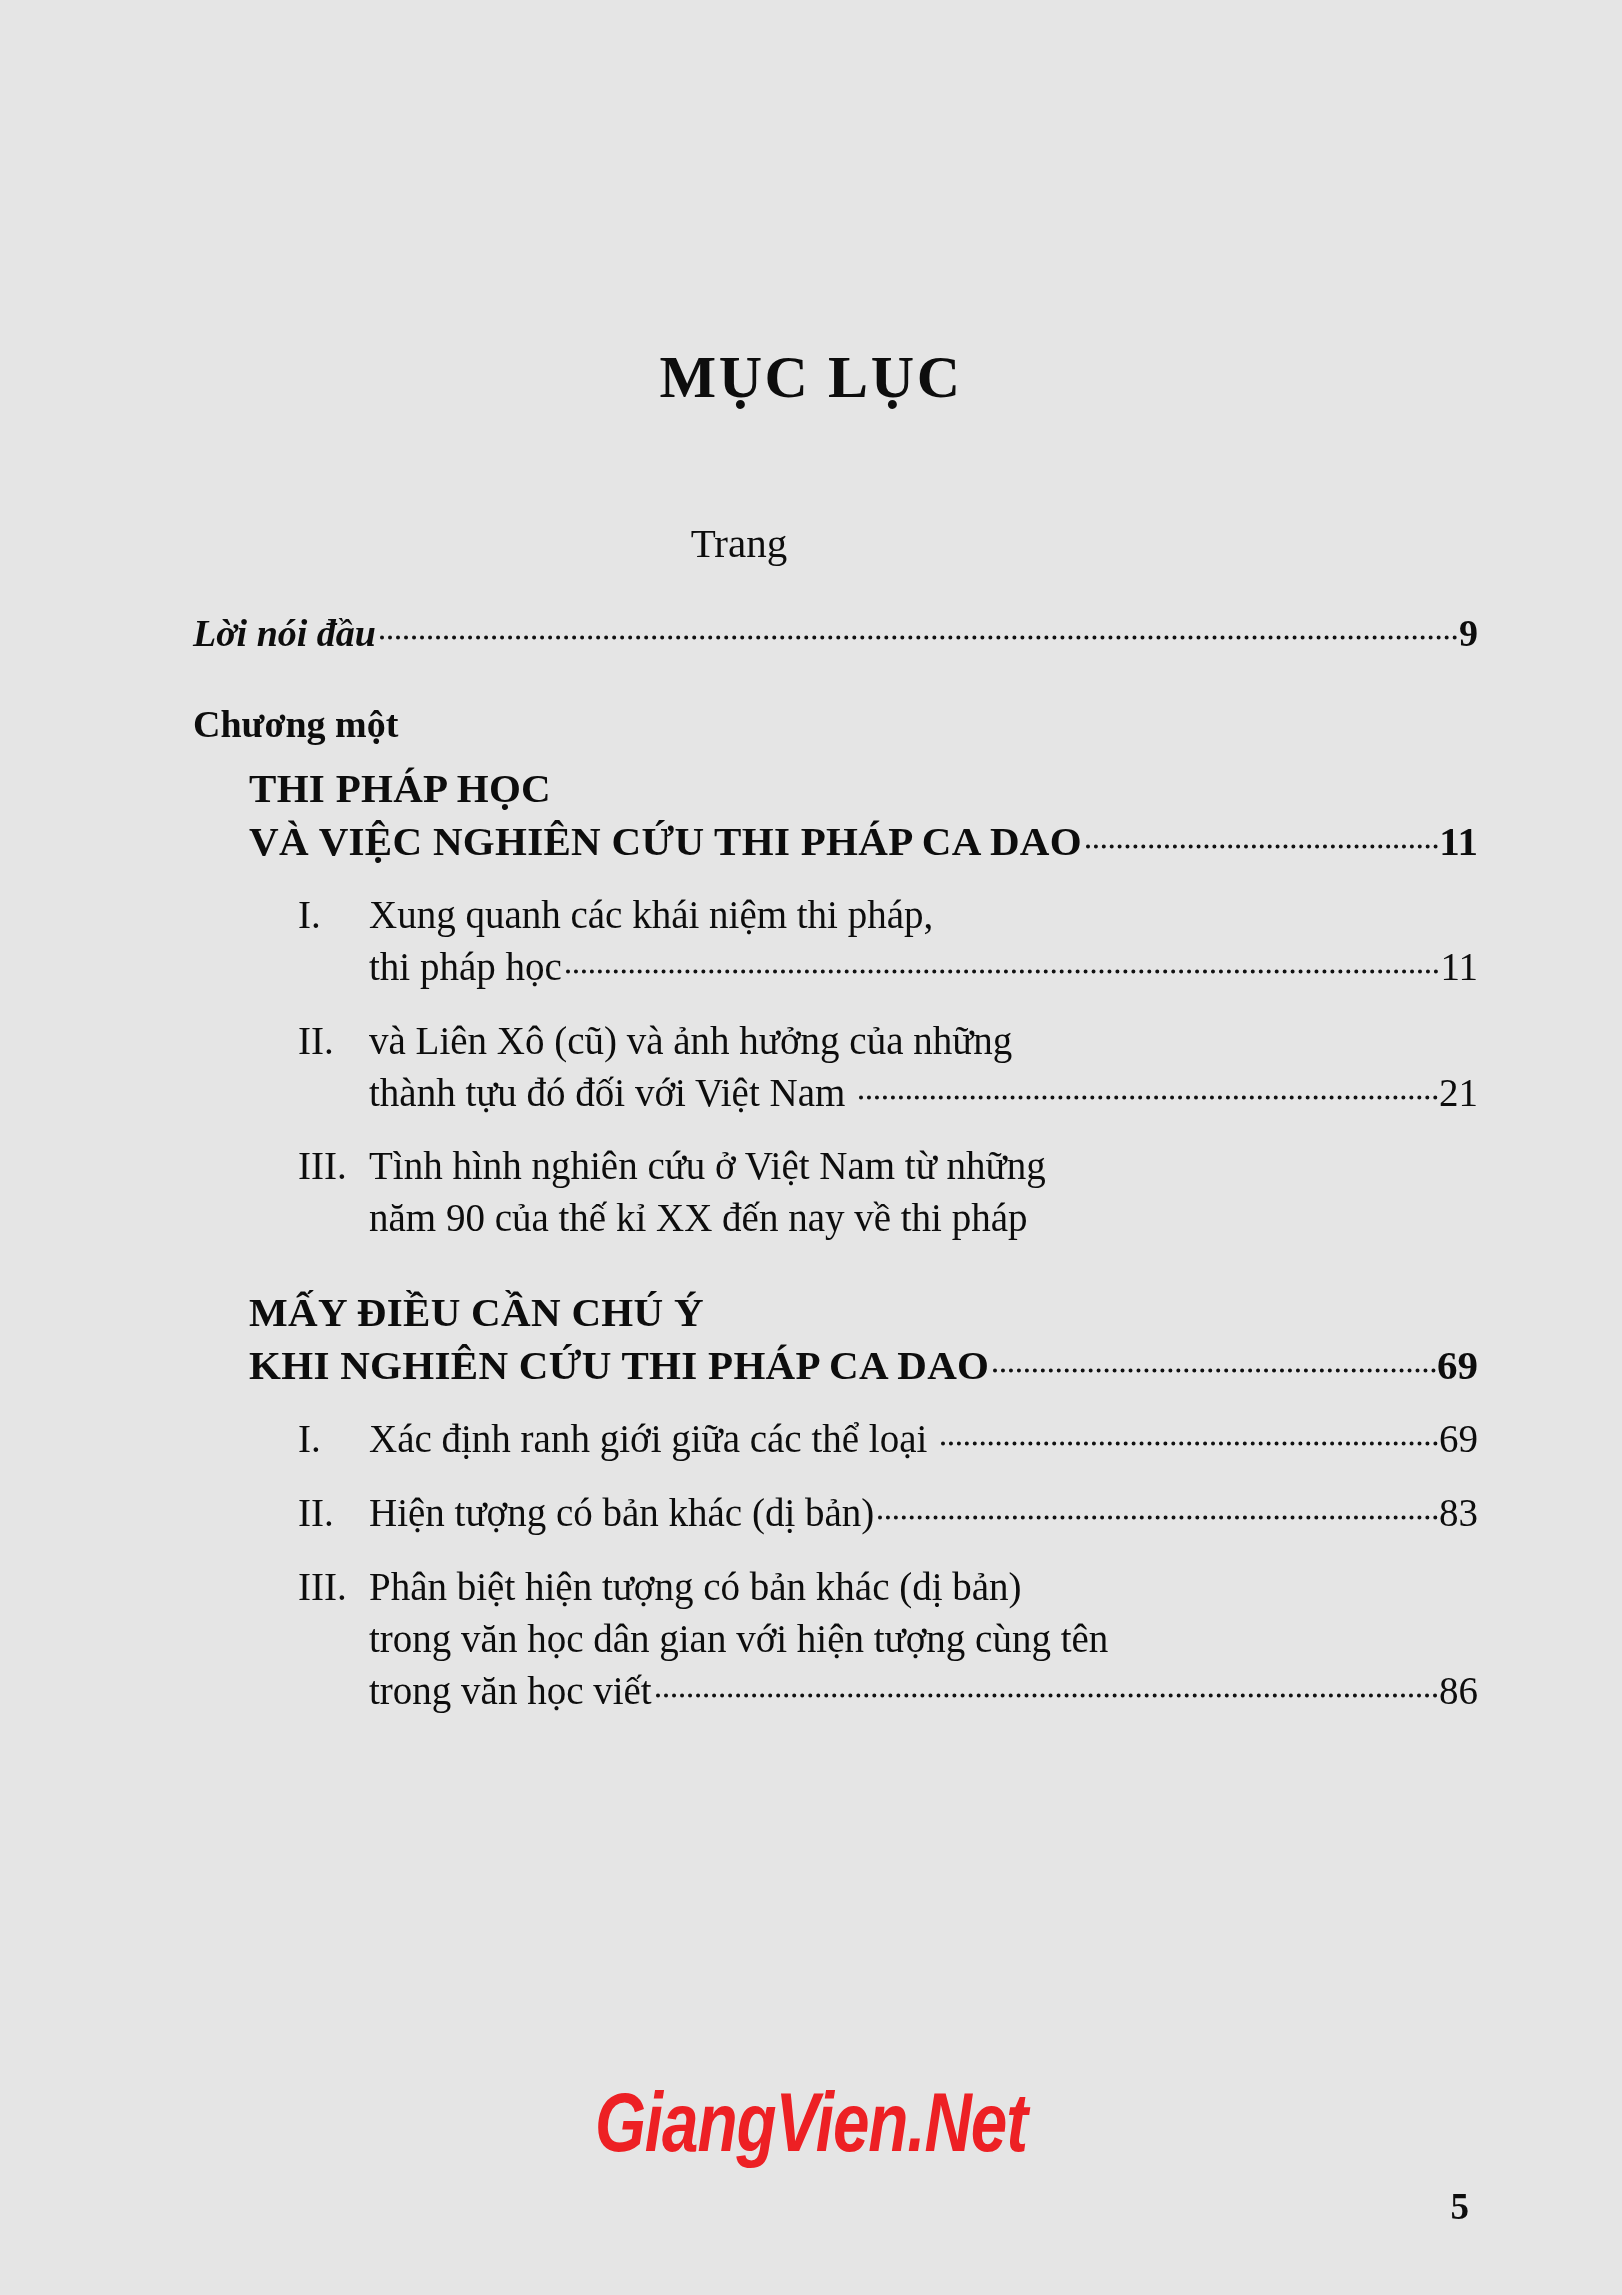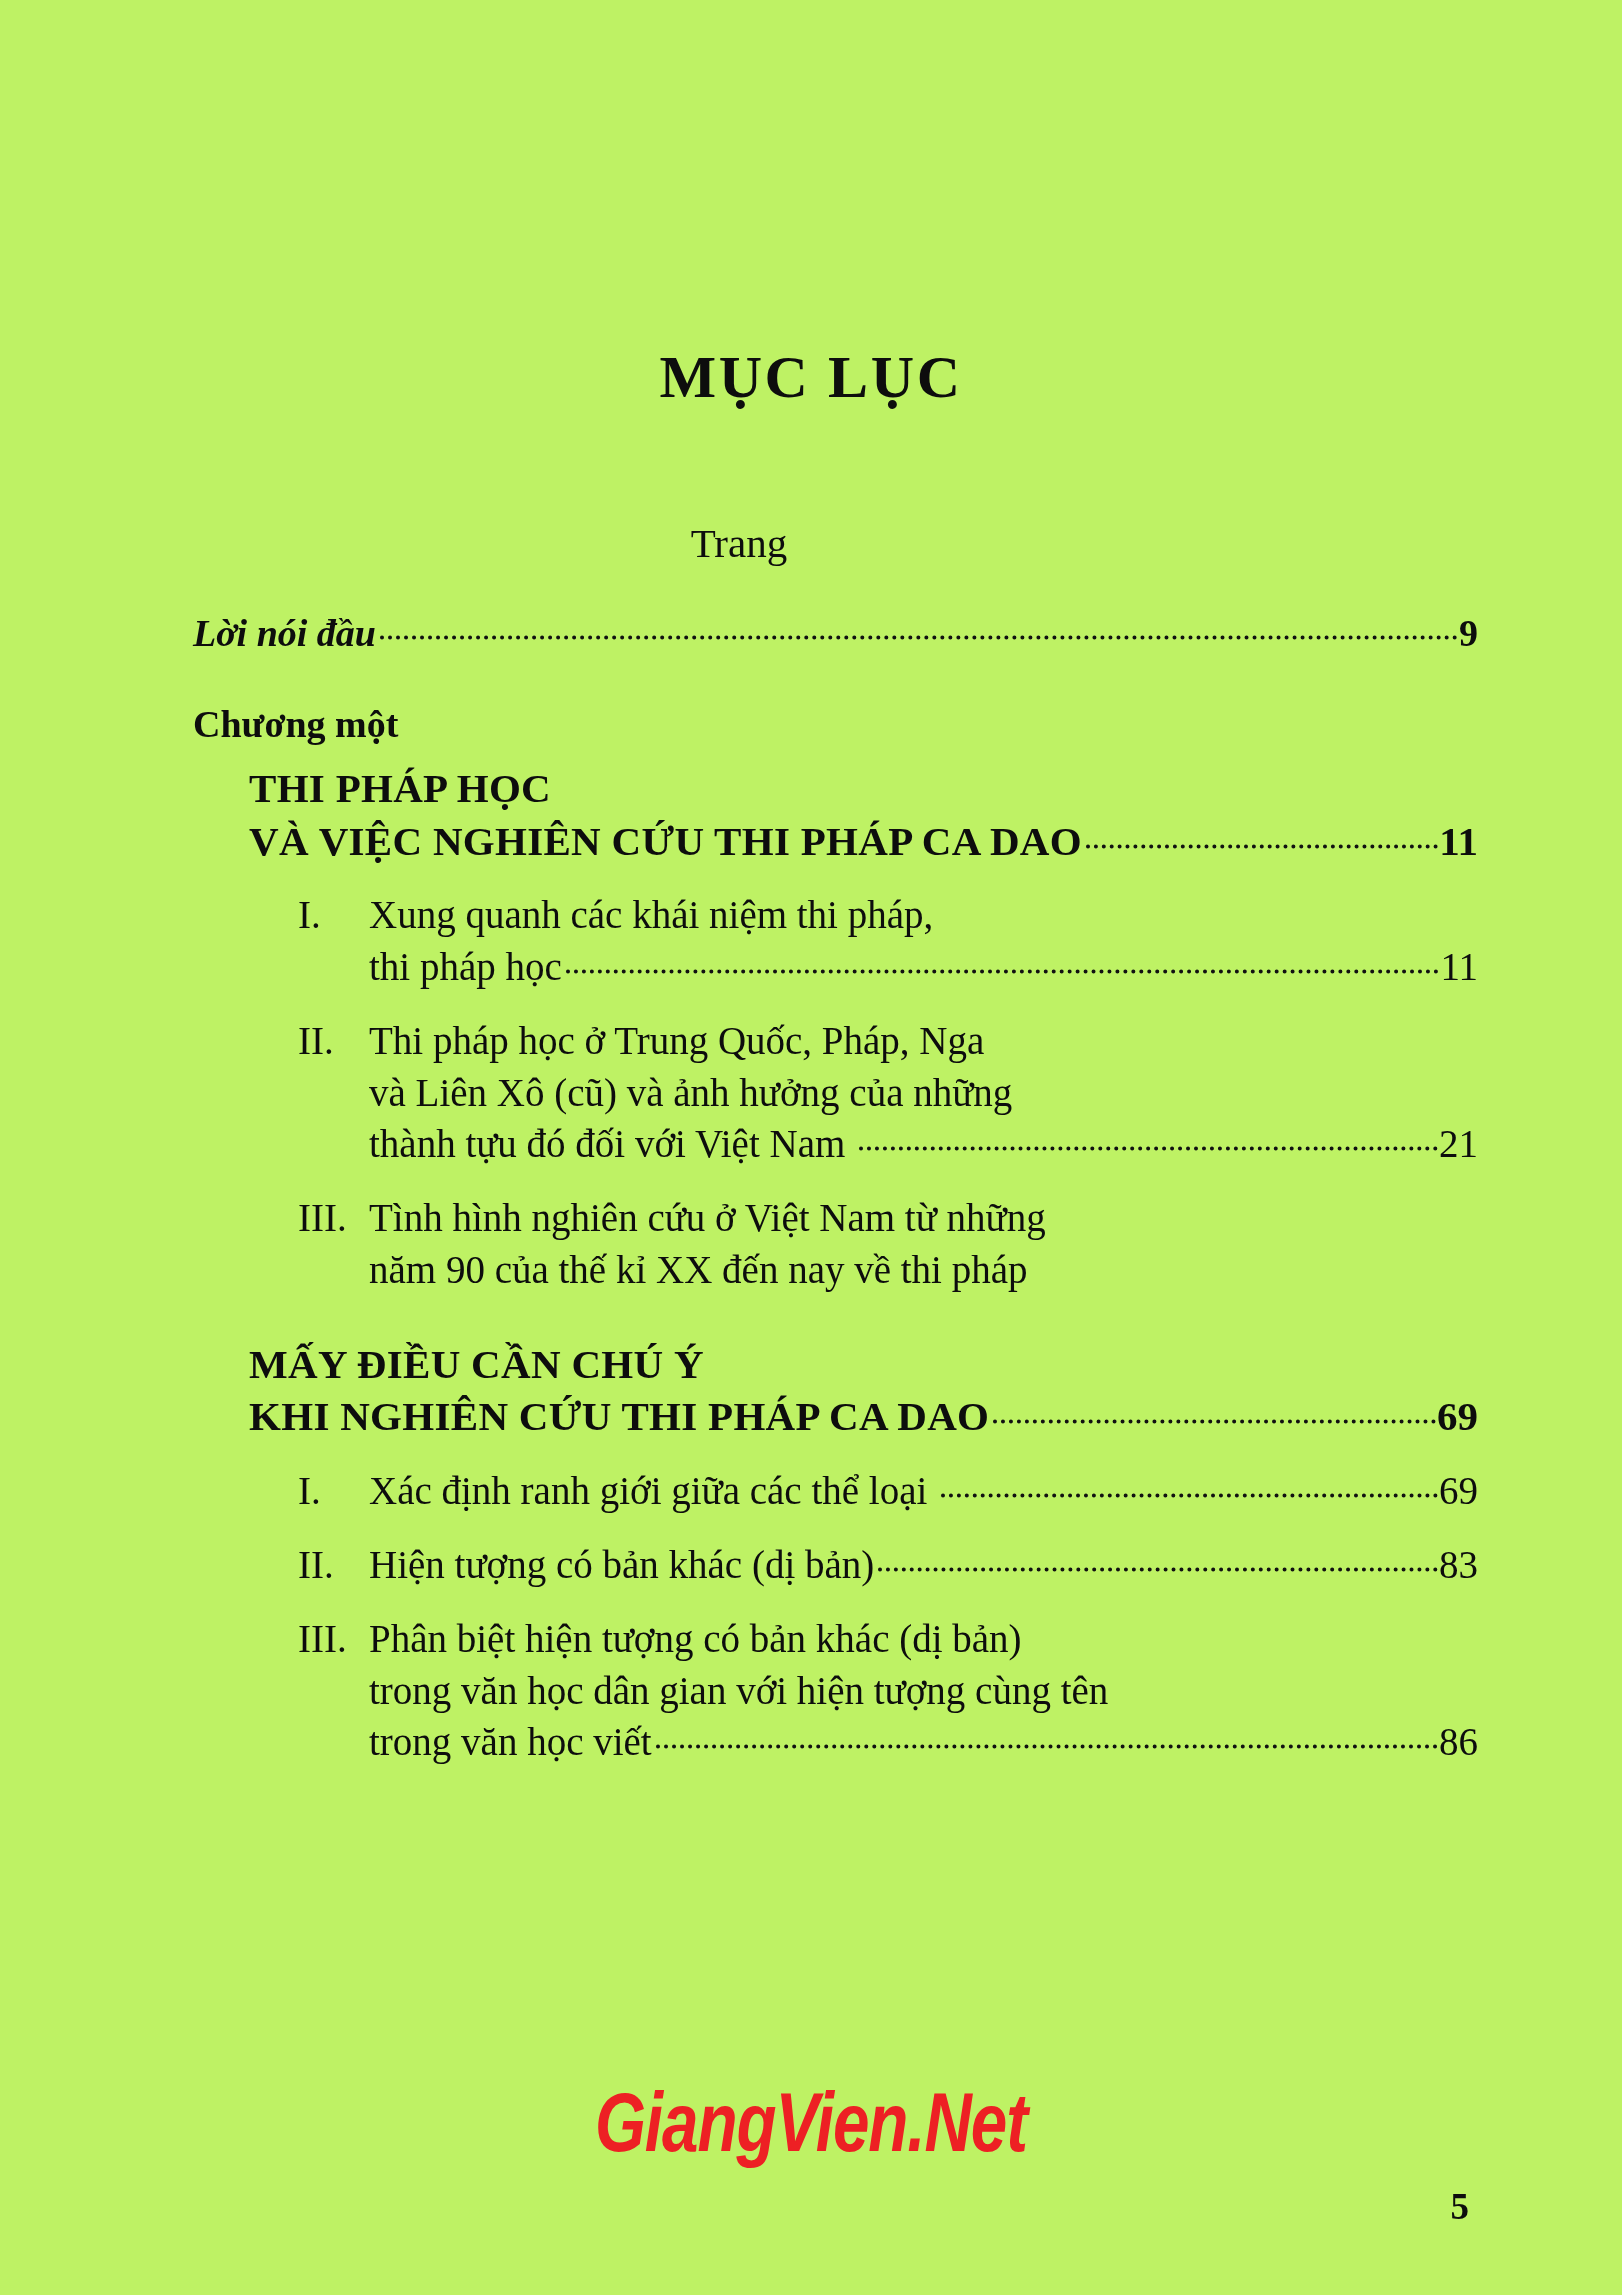--- a/index.html
+++ b/index.html
@@ -9,21 +9,21 @@
   }
   body {
     font-family: "Liberation Serif", "DejaVu Serif", serif;
     color: #0d0d0d;
   }
 
   #page {
     position: relative;
     width: 1622px;
     height: 2295px;
-    background: #bef264;
+    background: #e5e5e5;
     overflow: hidden;
   }
 
   
   .toc-title {
     position: absolute;
     left: 0;
     top: 347px;
     width: 1622px;
     text-align: center;
@@ -198,21 +198,20 @@
               <span class="rowtext">thi pháp học</span>
               <span class="leader"></span>
               <span class="pagenum">11</span>
             </div>
           </span>
         </div>
 
         <div class="section">
           <span class="roman">II.</span>
           <span class="section-lines">
-            <div class="plainline">Thi pháp học ở Trung Quốc, Pháp, Nga</div>
             <div class="plainline">và Liên Xô (cũ) và ảnh hưởng của những</div>
             <div class="row">
               <span class="rowtext">thành tựu đó đối với Việt Nam </span>
               <span class="leader"></span>
               <span class="pagenum">21</span>
             </div>
           </span>
         </div>
 
         <div class="section">

